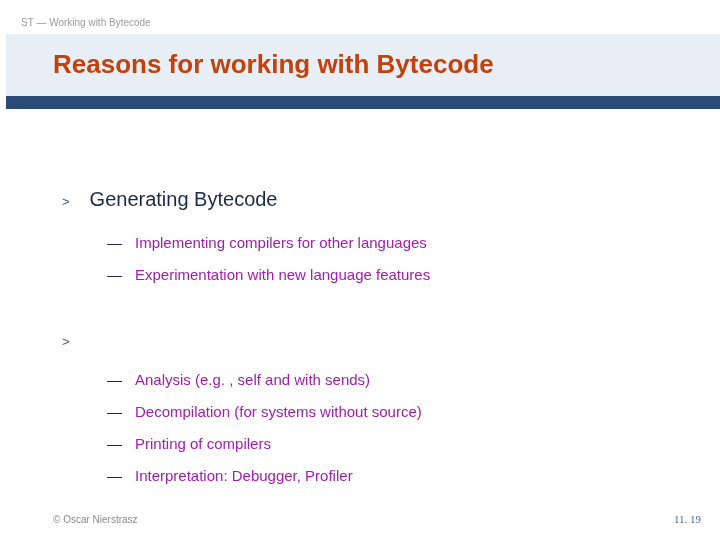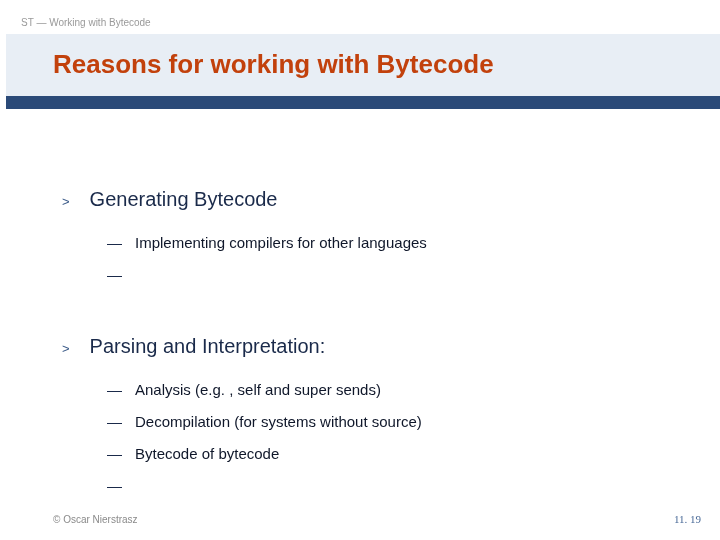--- a/index.html
+++ b/index.html
@@ -10,21 +10,21 @@
   .title { position: absolute; top: 40px; left: 44px; font-size: 26px; font-weight: bold; color: #c2410c; }
   .accent-bar { position: absolute; top: 90px; left: 0; width: 720px; height: 13px; background: #2b4a78; }
   .content { position: absolute; top: 170px; left: 44px; right: 44px; }
   .section { margin-bottom: 28px; }
   .sec-row { display: flex; align-items: baseline; }
   .gt { font-size: 13px; color: #3a5a88; margin-right: 14px; line-height: 1; }
   .sec-title { font-size: 20px; color: #1a2a4a; }
   .subs { margin-top: 8px; margin-left: 42px; }
   .sub-row { display: flex; align-items: baseline; margin-bottom: 3px; }
   .dash { font-size: 15px; color: #1a2a4a; margin-right: 12px; width: 16px; }
-  .sub-text { font-size: 15px; color: #0f172a; }
+  .sub-text { font-size: 15px; color: #a21caf; }
   .footer-left { position: absolute; bottom: 18px; left: 44px; font-size: 10px; color: #8a8a8a; margin-top: 30px; }
   .footer-right { position: absolute; bottom: 18px; right: 22px; font-size: 11px; color: #4a6a98; font-family: Liberation Serif, serif; }
 </style>
 </head>
 <body>
 
 <div class="slide">
   <div class="header-label">ST — Working with Bytecode</div>
   <div class="title-band"></div>
   <div class="title">Reasons for working with Bytecode</div>
@@ -37,44 +37,45 @@
         <span class="gt">&gt;</span>
         <span class="sec-title">Generating Bytecode</span>
       </div>
       <div class="subs">
         <div class="sub-row">
           <span class="dash">—</span>
           <span class="sub-text">Implementing compilers for other languages</span>
         </div>
         <div class="sub-row">
           <span class="dash">—</span>
+          <span class="sub-text">Experimentation with new language features</span>
         </div>
       </div>
     </div>
 
     <div class="section">
       <div class="sec-row">
         <span class="gt">&gt;</span>
-        <span class="sec-title">Parsing and Interpretation:</span>
       </div>
       <div class="subs">
         <div class="sub-row">
           <span class="dash">—</span>
-          <span class="sub-text">Analysis (e.g. , self and super sends)</span>
+          <span class="sub-text">Analysis (e.g. , self and with sends)</span>
         </div>
         <div class="sub-row">
           <span class="dash">—</span>
           <span class="sub-text">Decompilation (for systems without source)</span>
         </div>
         <div class="sub-row">
           <span class="dash">—</span>
-          <span class="sub-text">Bytecode of bytecode</span>
+          <span class="sub-text">Printing of compilers</span>
         </div>
         <div class="sub-row">
           <span class="dash">—</span>
+          <span class="sub-text">Interpretation: Debugger, Profiler</span>
         </div>
       </div>
     </div>
 
   </div>
 
   <div class="footer-left">© Oscar Nierstrasz</div>
   <div class="footer-right">11. 19</div>
 </div>
 

